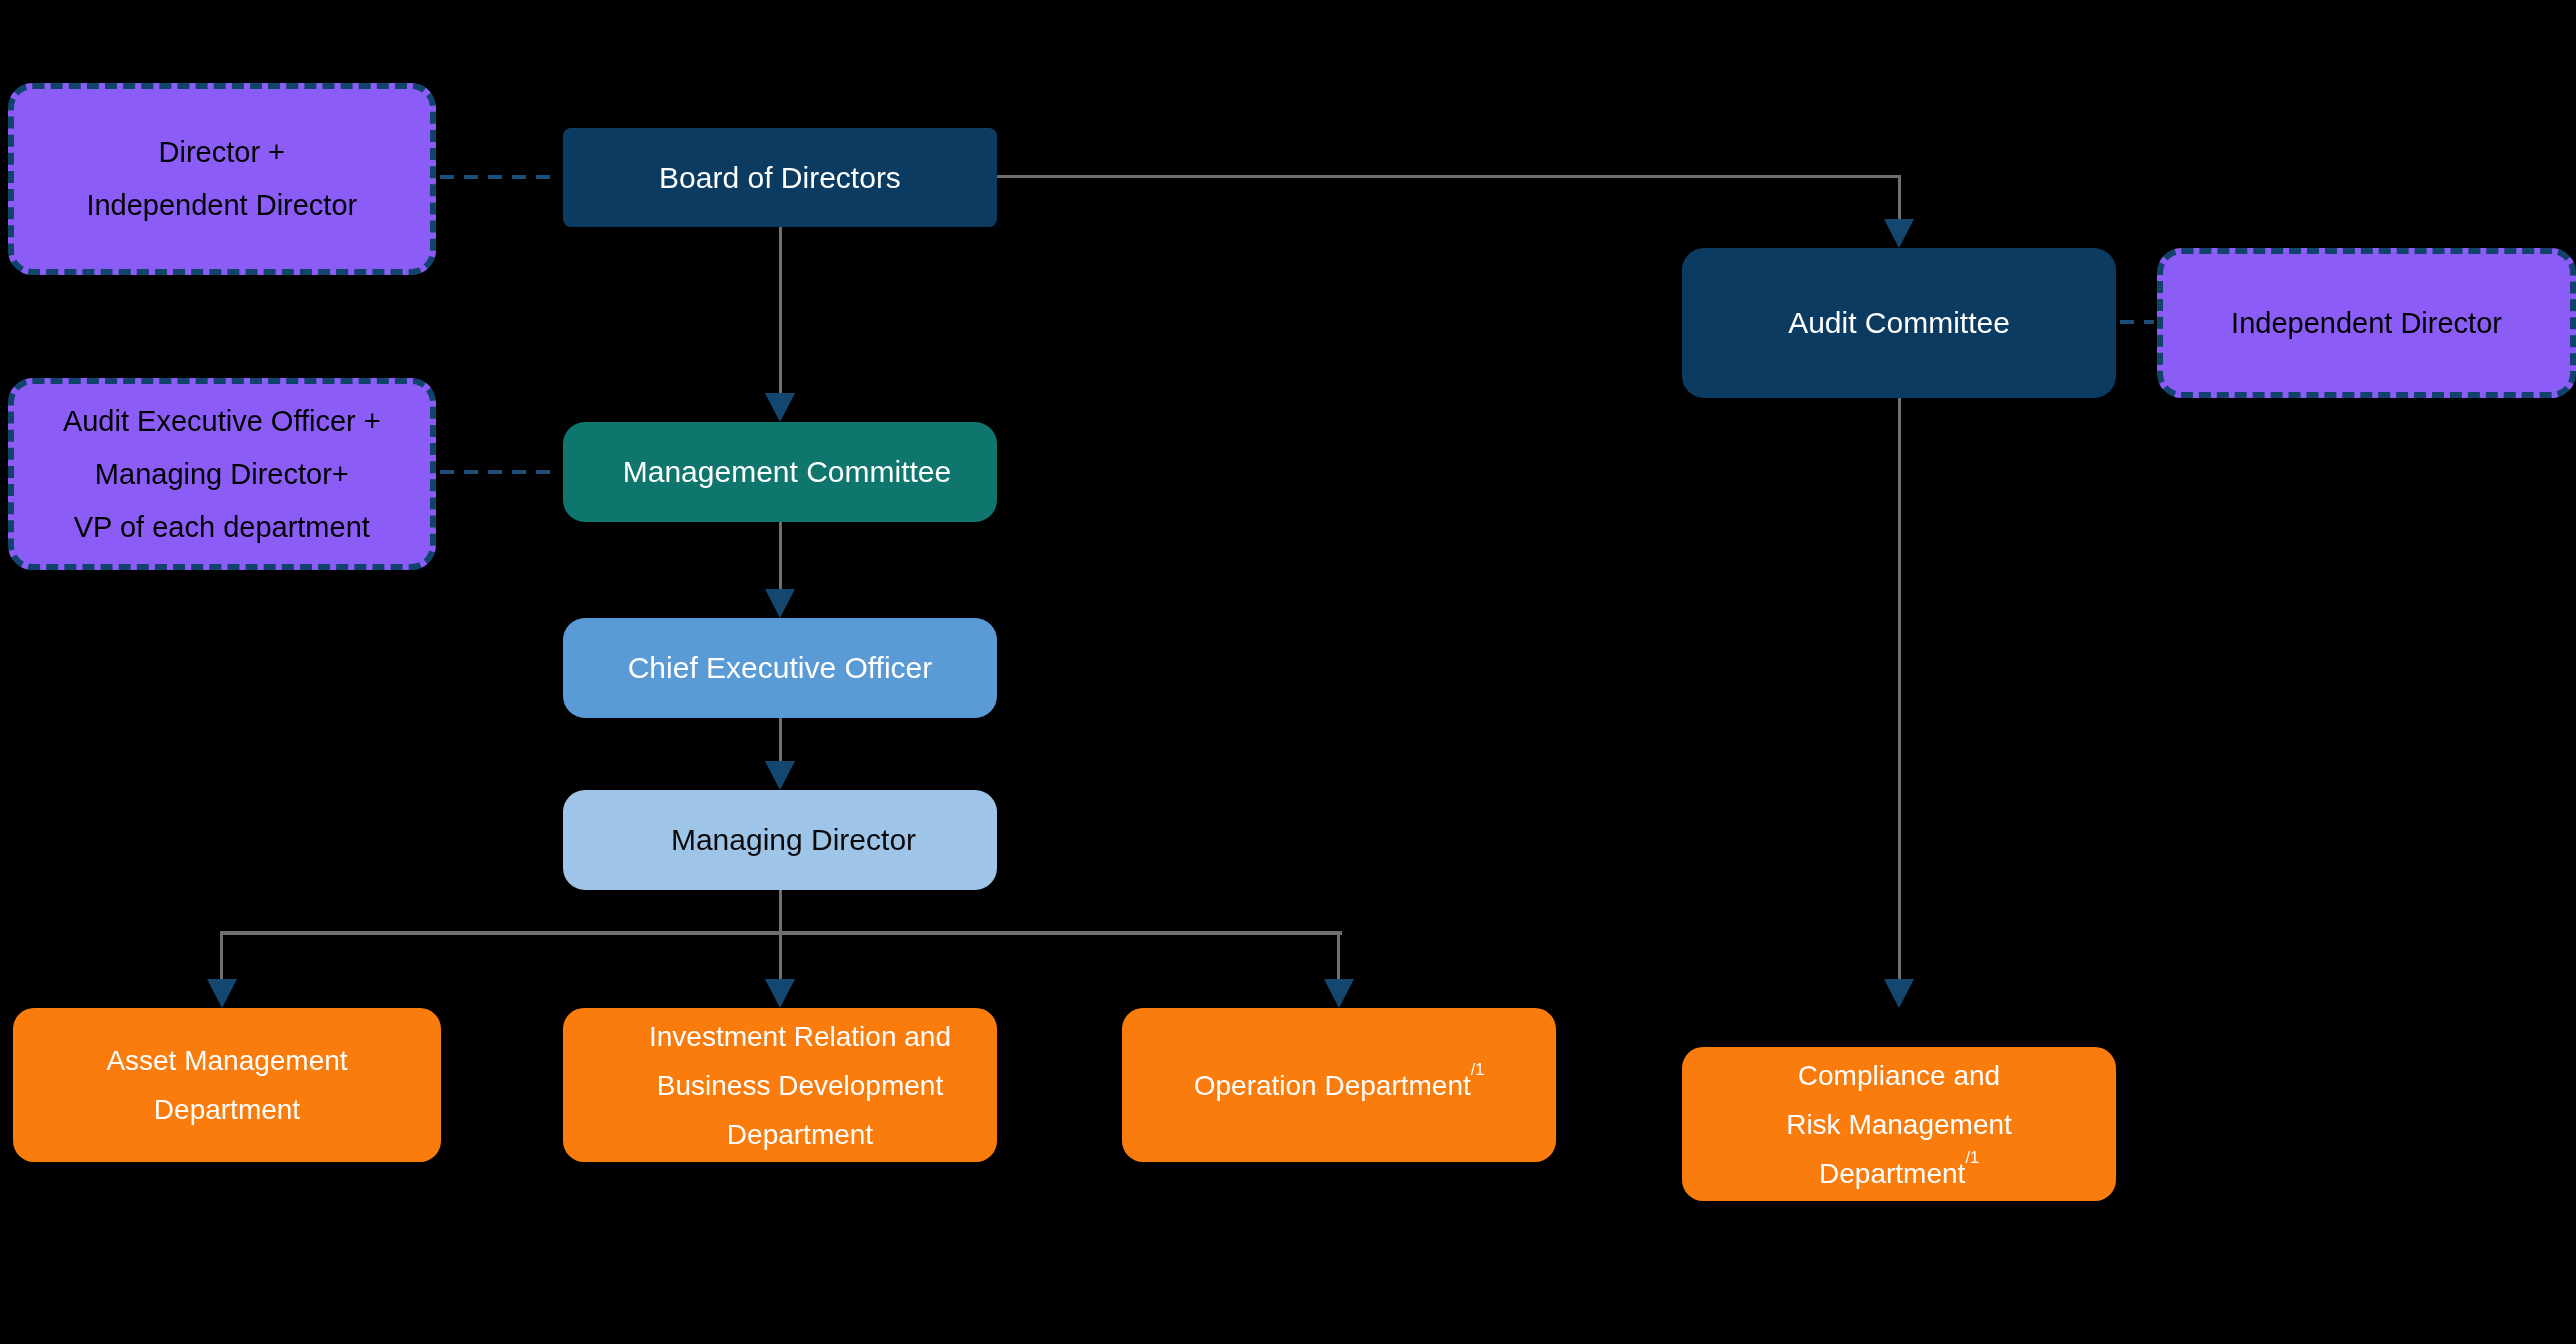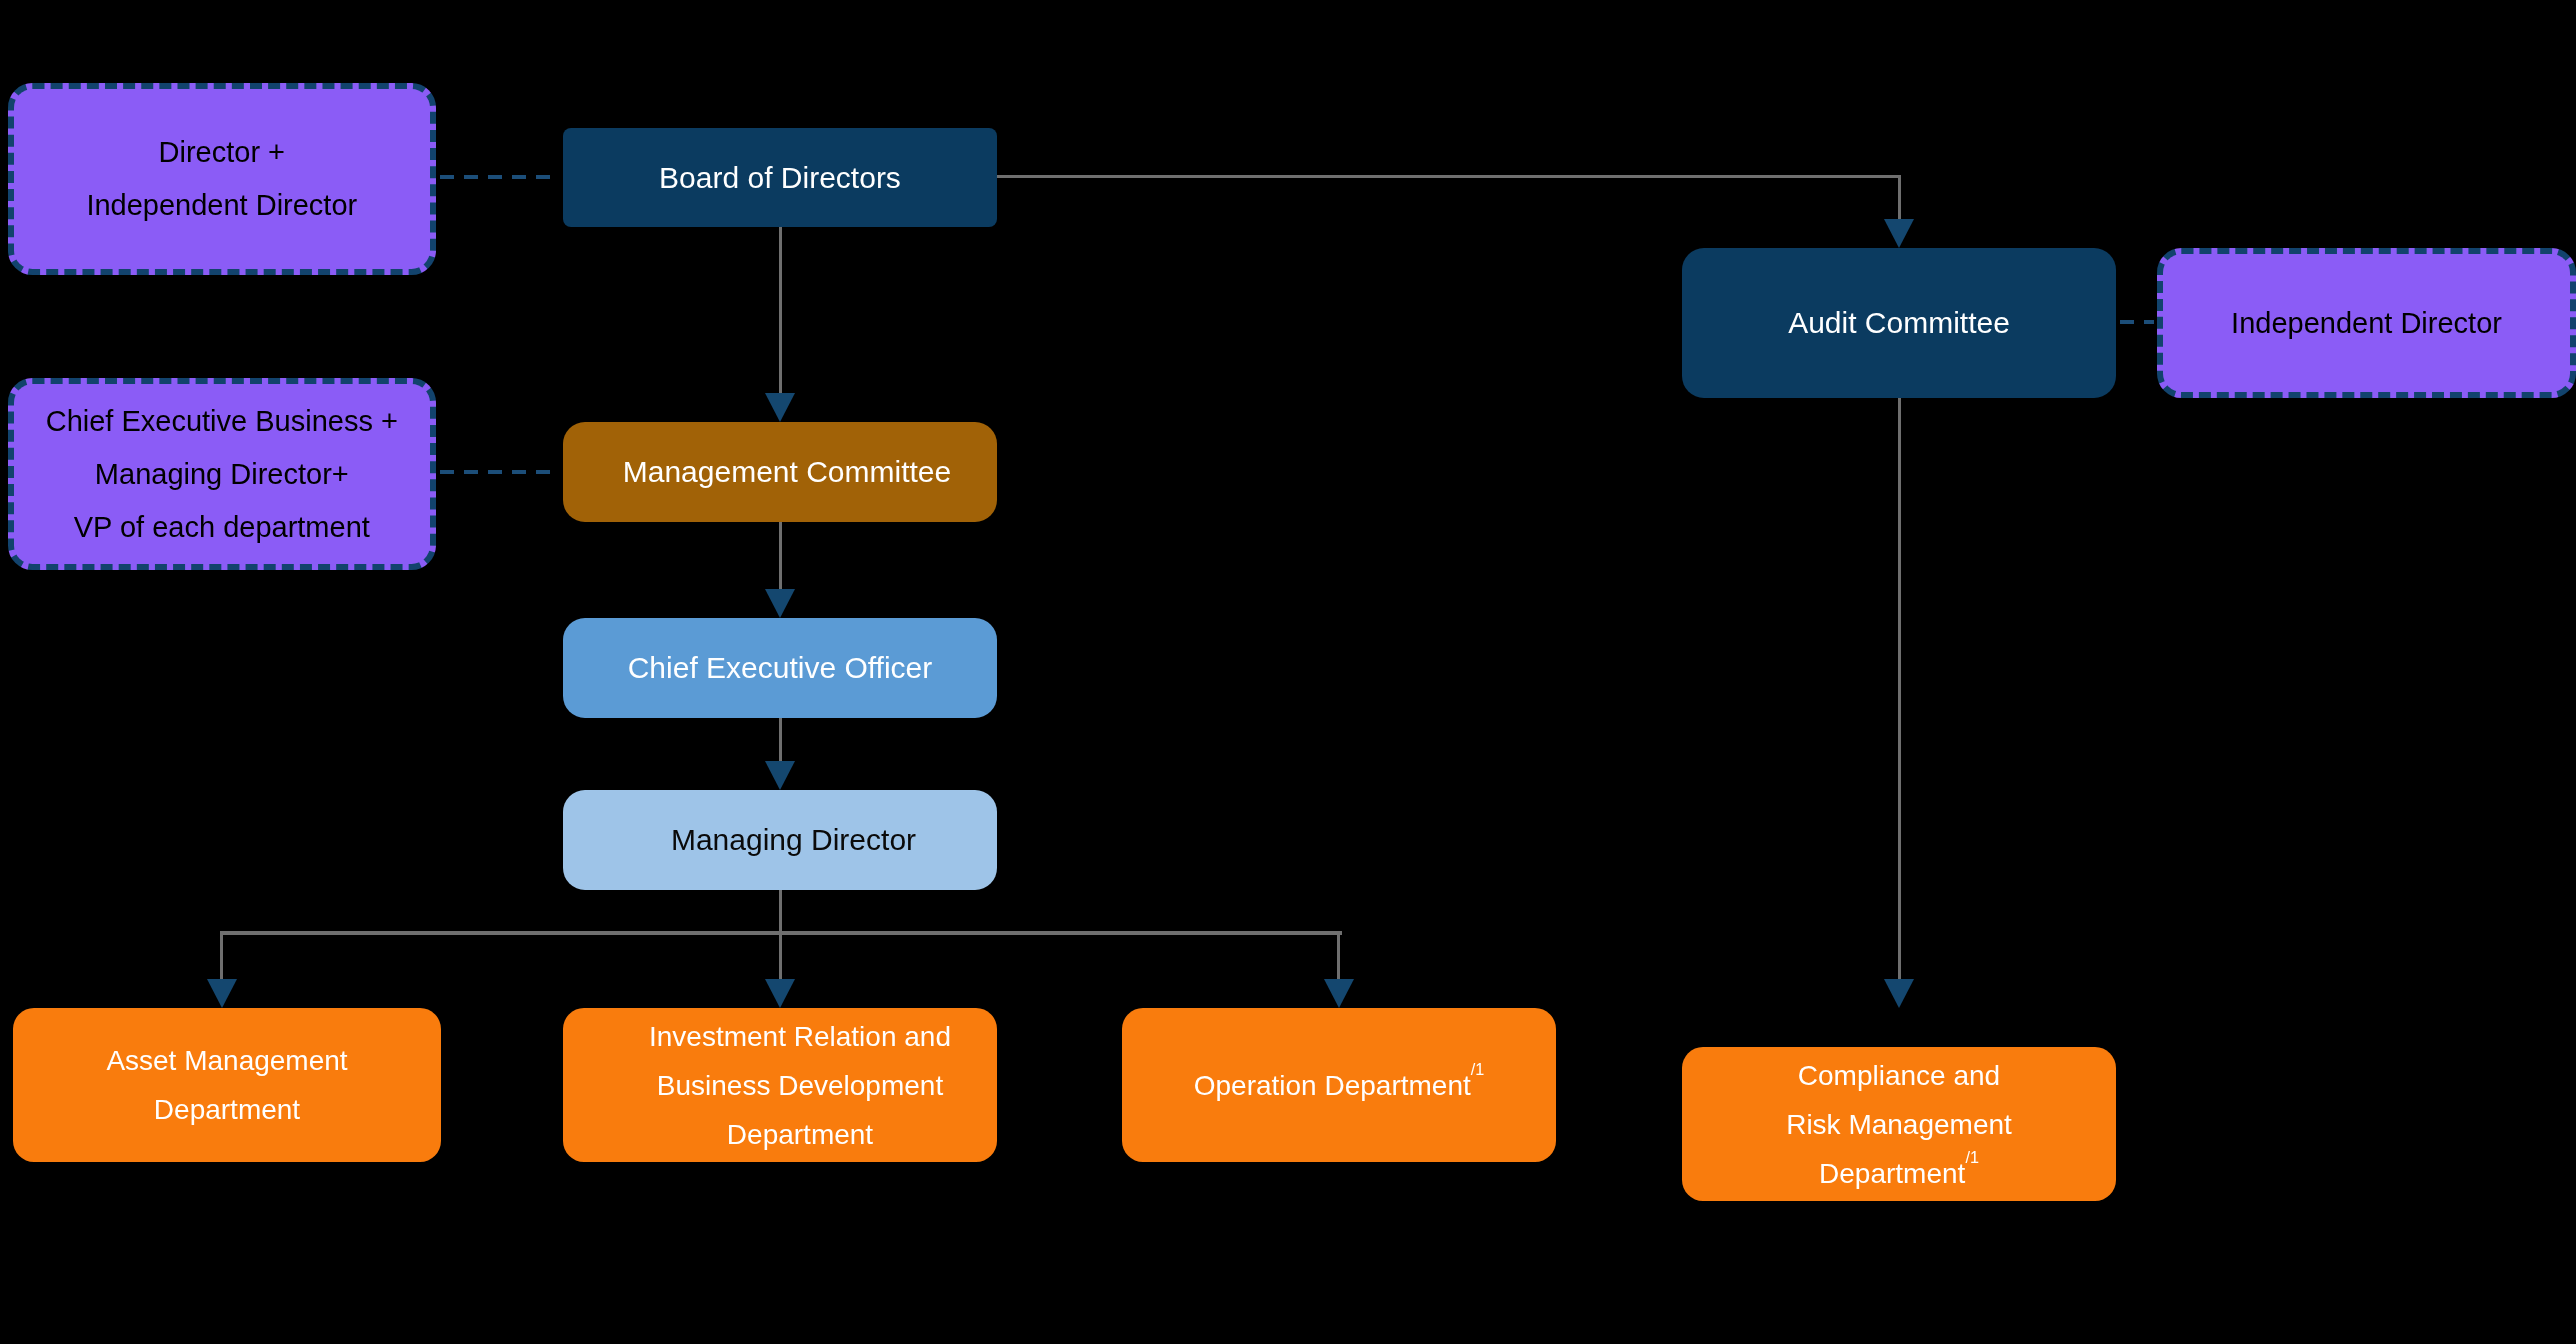--- a/index.html
+++ b/index.html
@@ -22,21 +22,21 @@
     border-radius: 22px;
     display: flex;
     align-items: center;
     justify-content: center;
     text-align: center;
     font-size: 30px;
     line-height: 1.25;
     color: #ffffff;
   }
   .node--navy  { background: #0B3B60; }
-  .node--blue  { background: #a16207; padding-left: 14px; }
+  .node--blue  { background: #0f766e; padding-left: 14px; }
   .node--mid   { background: #5B9BD5; }
   .node--pale  { background: #9EC4E8; color: #0a0a0a; padding-left: 27px; }
 
   
   .note {
     position: absolute;
     box-sizing: border-box;
     background: #8b5cf6;
     border: 6.1px dashed #12436D;
     border-radius: 24.5px;
@@ -140,21 +140,21 @@
   <div class="node node--pale" style="left:563px; top:790px; width:434px; height:100px;">
     <span>Managing Director</span>
   </div>
 
   <div class="note" style="left:7.8px; top:83px; width:428px; height:192px;">
     <div class="line">Director +</div>
     <div class="line">Independent Director</div>
   </div>
 
   <div class="note" style="left:7.8px; top:378px; width:428px; height:192px;">
-    <div class="line">Chief Executive Business +</div>
+    <div class="line">Audit Executive Officer +</div>
     <div class="line">Managing Director+</div>
     <div class="line">VP of each department</div>
   </div>
 
   <div class="note" style="left:2157px; top:248px; width:419px; height:150px;">
     <div class="line">Independent Director</div>
   </div>
 
   <div class="dept" style="left:13px; top:1008px; width:428px; height:154px;">
     <div class="line">Asset Management</div>

